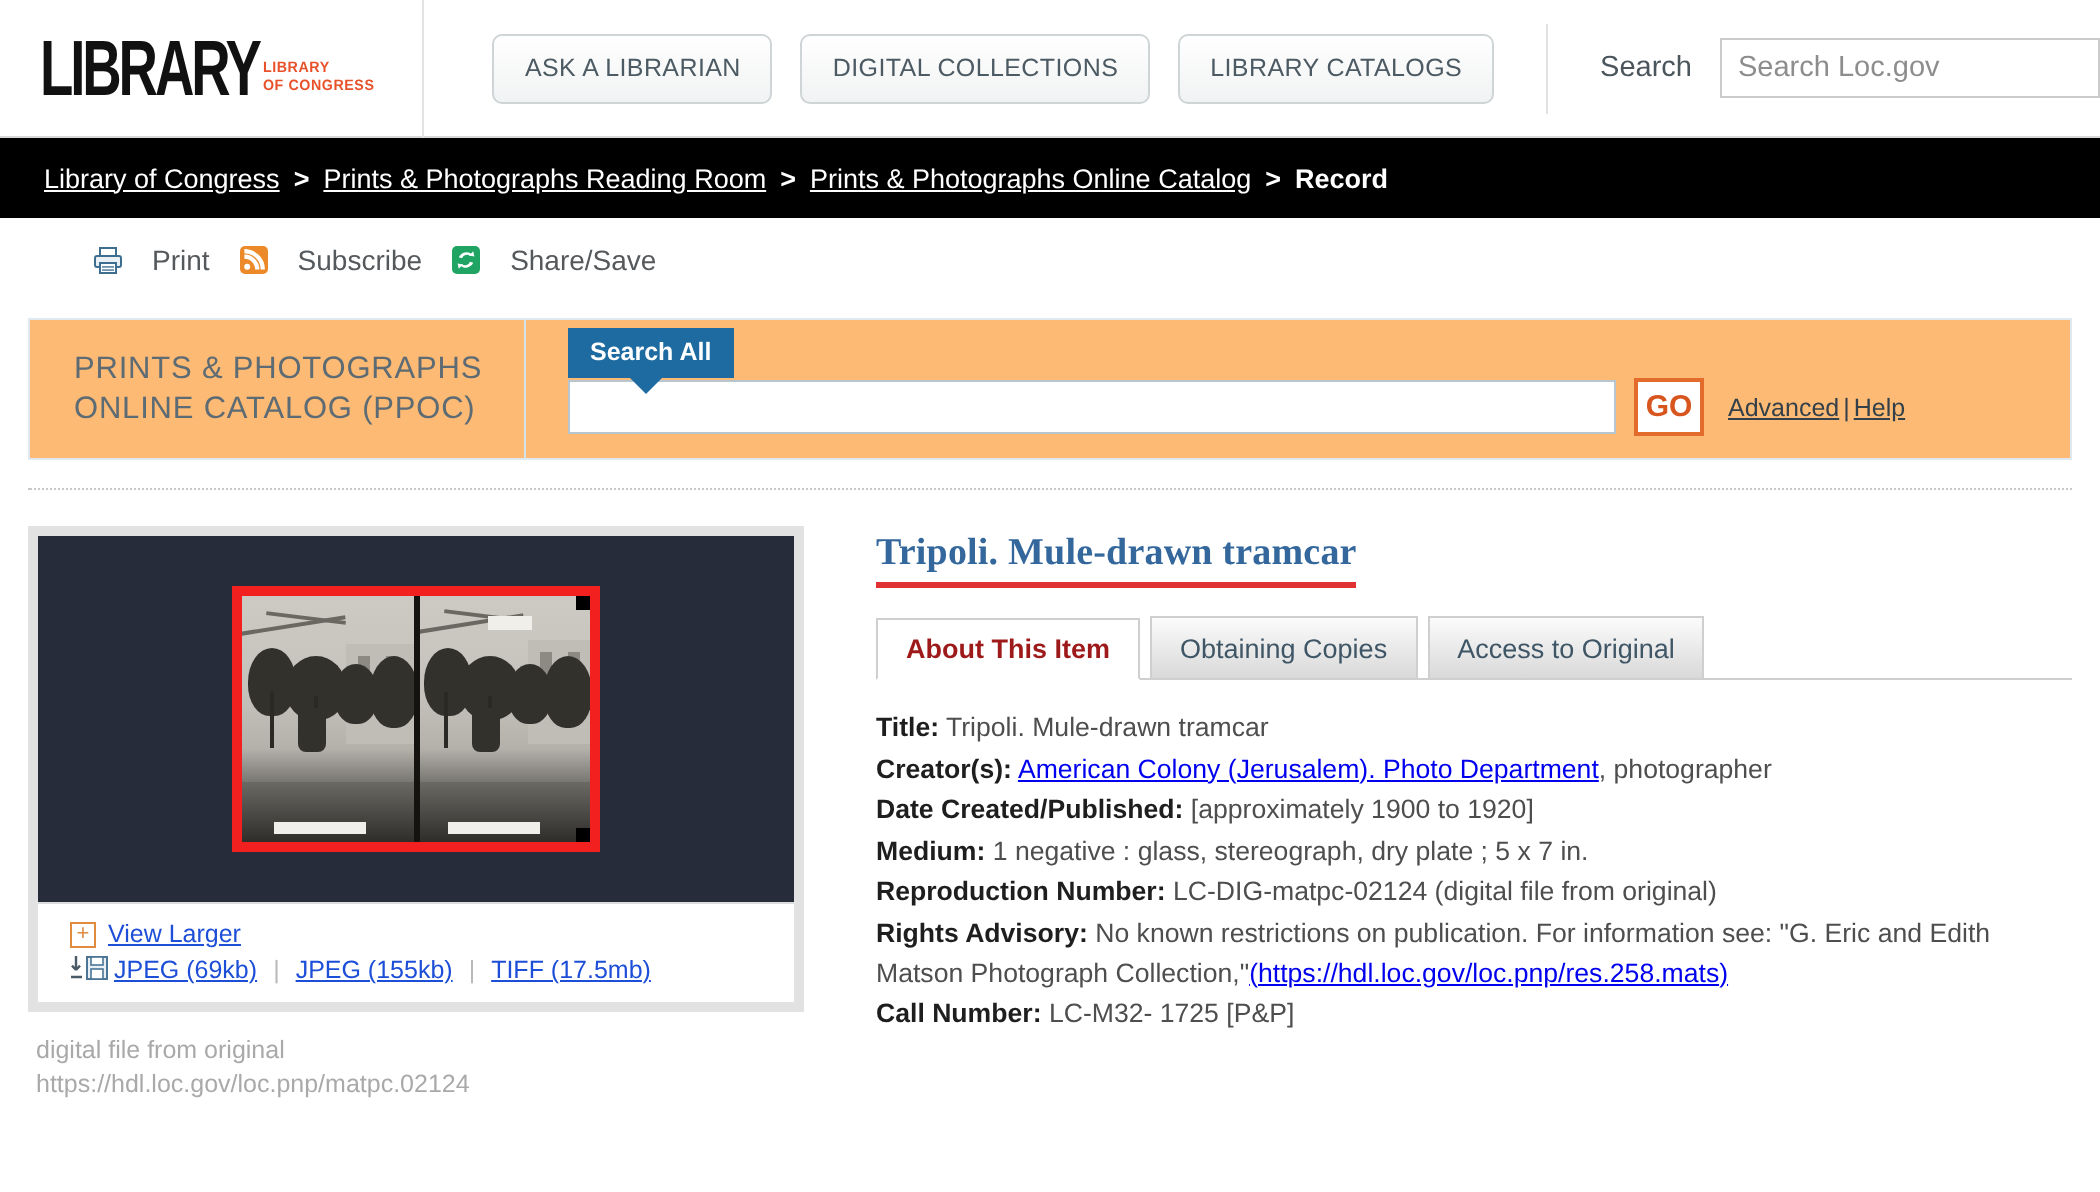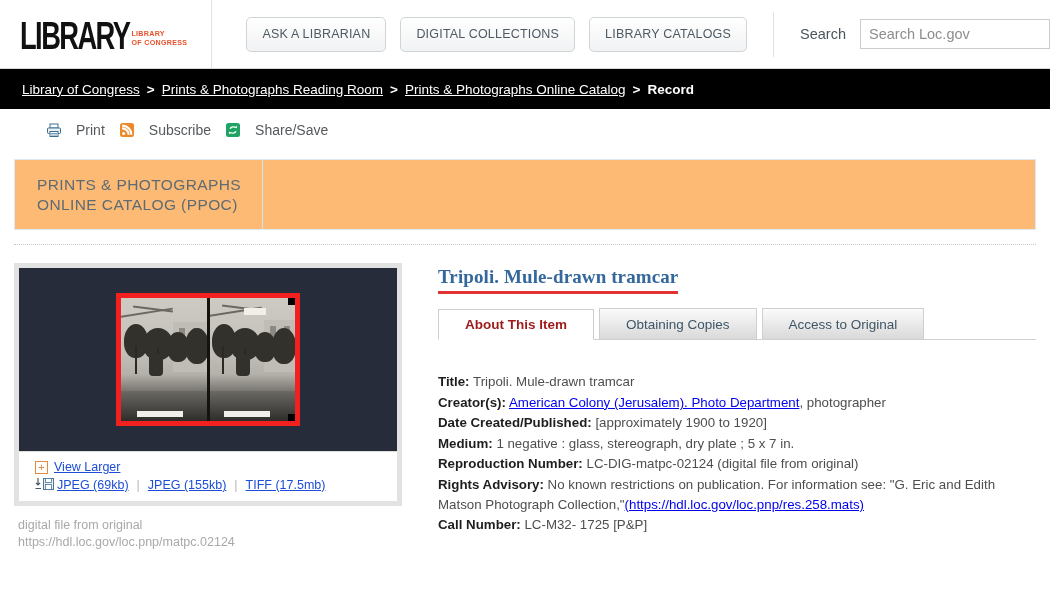--- a/index.html
+++ b/index.html
@@ -330,37 +330,37 @@
     align-items: flex-end;
     gap: 5px;
     margin-top: 15px;
     border-bottom: 1px solid #cfcfcf;
     height: 31px;
   }
   .tab {
     height: 31px;
     display: flex;
     align-items: center;
-    padding: 0 26px;
+    padding: 0 14px;
     font-size: 13.5px;
     border: 1px solid #cfcfcf;
     border-bottom: none;
     background: linear-gradient(#fbfbfb,#d9d9d9);
     color: #3f5666;
   }
   .tab.active {
     background: #ffffff;
     color: #9e1a1a;
     font-weight: bold;
     position: relative;
     top: 1px;
     border-bottom: 1px solid #ffffff;
   }
   #meta {
-    margin-top: 32px;
+    margin-top: 14px;
     font-size: 13.3px;
     line-height: 19.6px;
     color: #4a4a4a;
   }
   .meta-row { margin-bottom: 1px; }
   .meta-label { font-weight: bold; color: #1e1e1e; }
   .meta-val { color: #4e4e4e; }
   #cut-row { height: 8px; overflow: hidden; }
 </style>
 </head>
@@ -440,20 +440,32 @@
 </div>
 
 <div id="ppoc-panel">
   <div id="ppoc-title">
     <div>
       <div>PRINTS &amp; PHOTOGRAPHS</div>
       <div>ONLINE CATALOG (PPOC)</div>
     </div>
   </div>
 
+  <div id="ppoc-search-area">
+    <div id="search-all-tab">Search All</div>
+    <div id="search-all-pointer"></div>
+
+    <div id="ppoc-input-row">
+      <input id="ppoc-input" type="text" placeholder="" style="">
+      <div id="go-button">GO</div>
+      <div id="adv-links">
+        <a href="#">Advanced</a><span class="pipe">|</span><a href="#">Help</a>
+      </div>
+    </div>
+  </div>
 </div>
 
 <div id="divider"></div>
 
 <div id="main">
 
   <div id="left-col">
     <div id="image-frame">
       <div id="image-stage">
         <div id="stereo">

